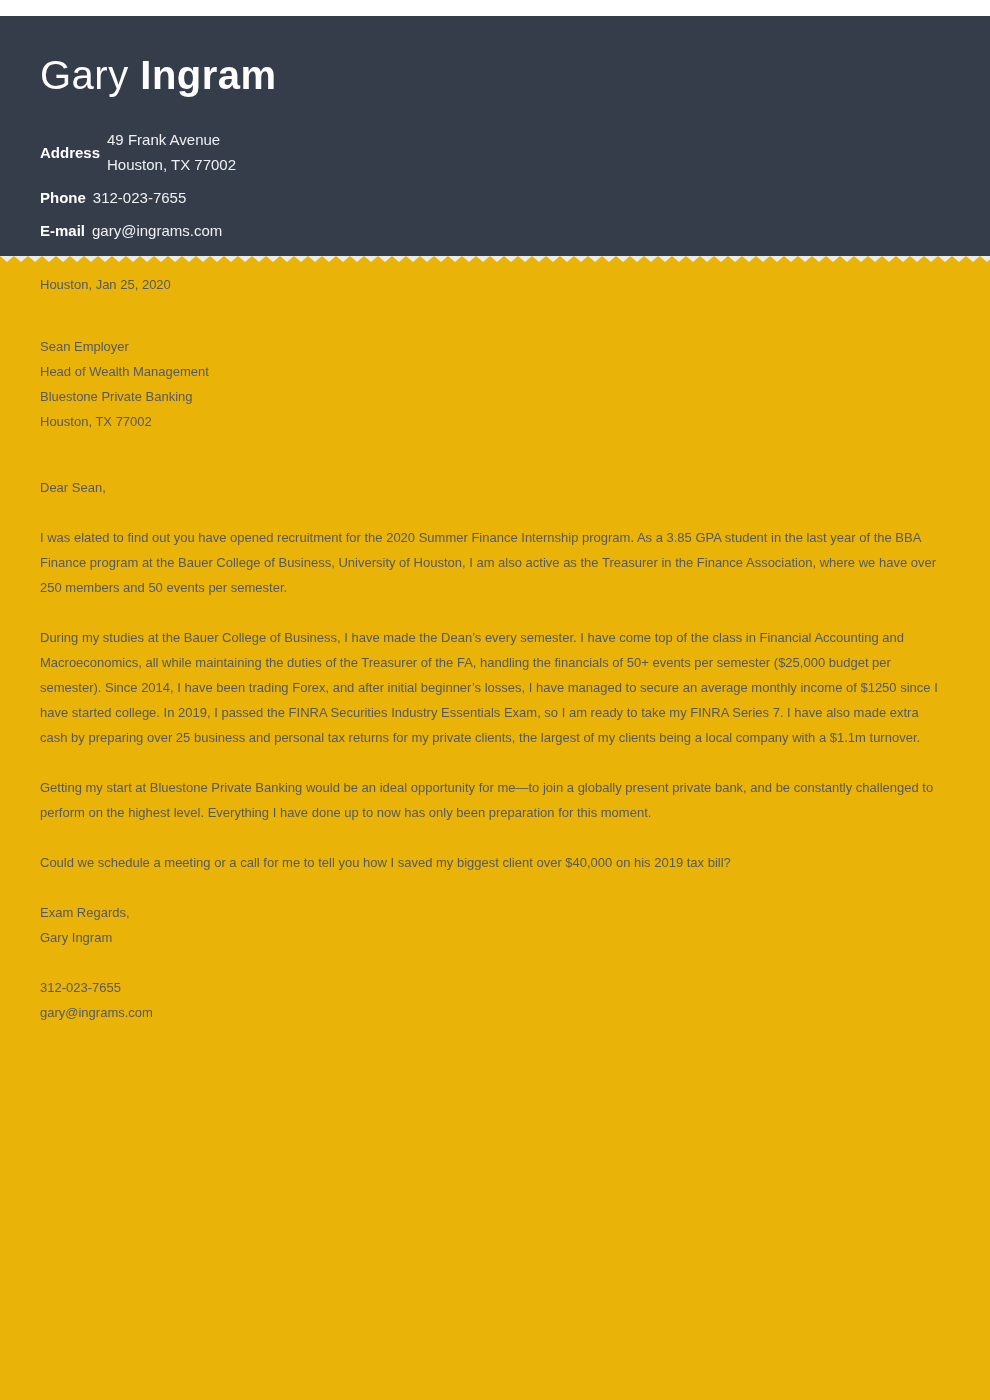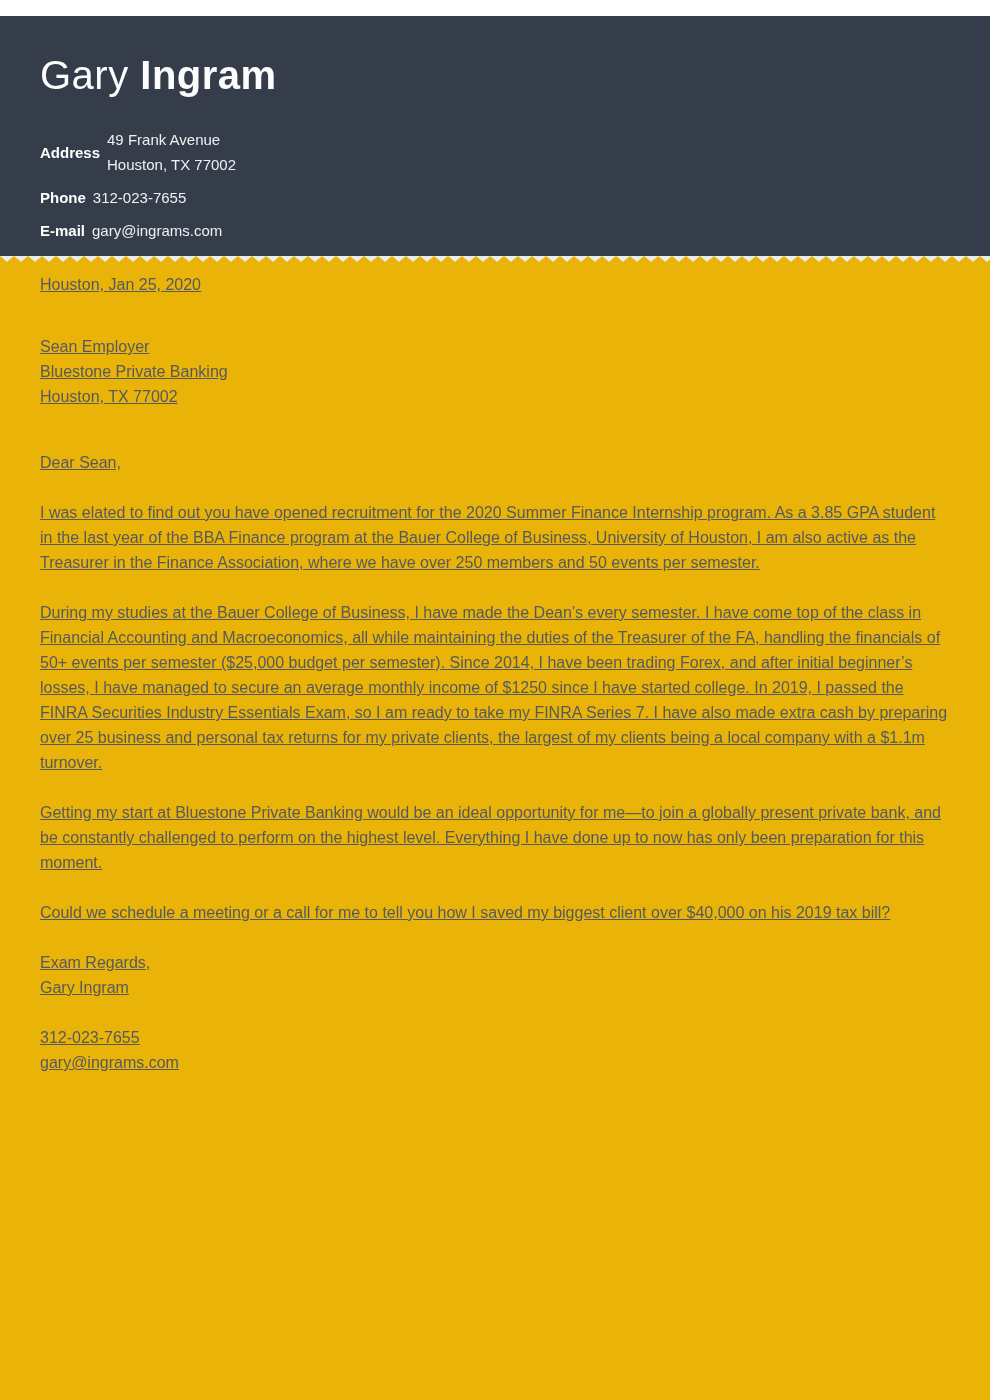--- a/index.html
+++ b/index.html
@@ -43,23 +43,22 @@
   .contact-label { font-weight: 700; color: #ffffff; white-space: nowrap; }
   .contact-value { font-weight: 400; }
 
   
   .zigzag { height: 8px; width: 100%; display: block; }
 
   
   .letter {
     padding: 8px 42px 0 40px;
     color: #555a60;
-    font-size: 16px;
+    font-size: 13px;
     line-height: 25px;
-    text-decoration: underline;
   }
   .letter p { margin: 0 0 25px 0; }
   .date-line { margin-bottom: 37px !important; }
   .recipient { margin-bottom: 41px; }
   .recipient div { line-height: 25px; }
 </style>
 </head>
 <body>
 
 <div class="page">
@@ -93,20 +92,21 @@
       </pattern>
     </defs>
     <rect width="990" height="8" fill="url(#zz)"></rect>
   </svg>
 
   <main class="letter">
     <p class="date-line">Houston, Jan 25, 2020</p>
 
     <div class="recipient">
       <div>Sean Employer</div>
+      <div>Head of Wealth Management</div>
       <div>Bluestone Private Banking</div>
       <div>Houston, TX 77002</div>
     </div>
 
     <p>Dear Sean,</p>
 
     <p>I was elated to find out you have opened recruitment for the 2020 Summer Finance Internship program. As a 3.85 GPA student in the last year of the BBA Finance program at the Bauer College of Business, University of Houston, I am also active as the Treasurer in the Finance Association, where we have over 250 members and 50 events per semester.</p>
     <p>During my studies at the Bauer College of Business, I have made the Dean’s every semester. I have come top of the class in Financial Accounting and Macroeconomics, all while maintaining the duties of the Treasurer of the FA, handling the financials of 50+ events per semester ($25,000 budget per semester). Since 2014, I have been trading Forex, and after initial beginner’s losses, I have managed to secure an average monthly income of $1250 since I have started college. In 2019, I passed the FINRA Securities Industry Essentials Exam, so I am ready to take my FINRA Series 7. I have also made extra cash by preparing over 25 business and personal tax returns for my private clients, the largest of my clients being a local company with a $1.1m turnover.</p>
     <p>Getting my start at Bluestone Private Banking would be an ideal opportunity for me—to join a globally present private bank, and be constantly challenged to perform on the highest level. Everything I have done up to now has only been preparation for this moment.</p>
     <p>Could we schedule a meeting or a call for me to tell you how I saved my biggest client over $40,000 on his 2019 tax bill?</p>

